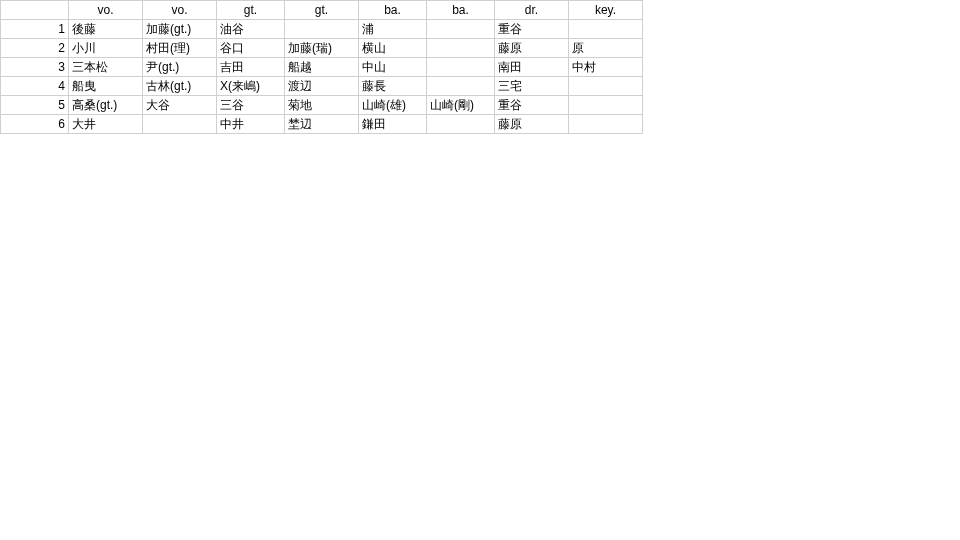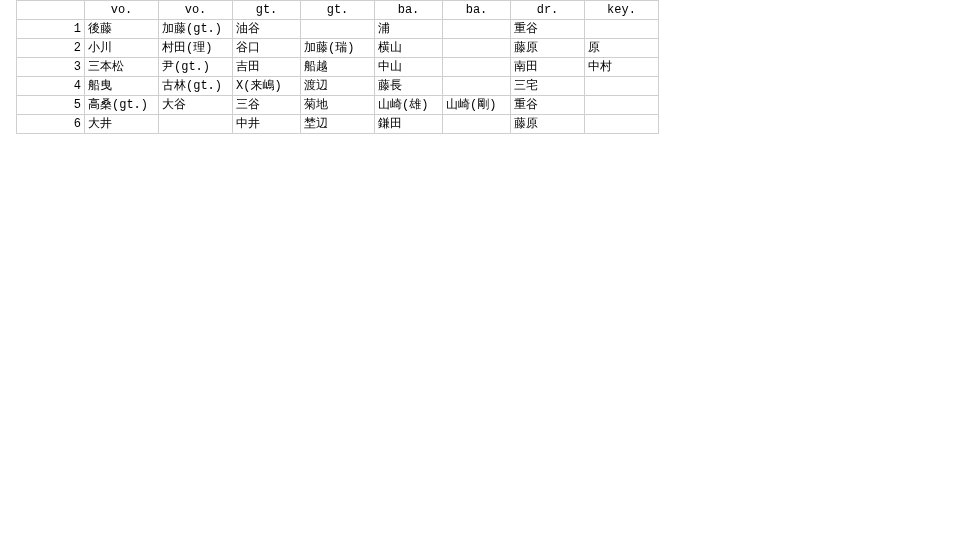--- a/index.html
+++ b/index.html
@@ -10,23 +10,22 @@
     height: 540px;
     overflow: hidden;
   }
   body {
     font-family: "Liberation Sans", sans-serif;
     font-size: 12px;
     color: #000000;
   }
   #sheet {
     position: absolute;
-    left: 16px;
+    left: 0;
     top: 0;
-    font-family: Liberation Mono, monospace;
   }
   table.grid {
     border-collapse: collapse;
     table-layout: fixed;
   }
   table.grid td, table.grid th {
     border: 1px solid #cfcfcf;
     padding: 1px 3px;
     font-weight: normal;
     font-size: 12px;

